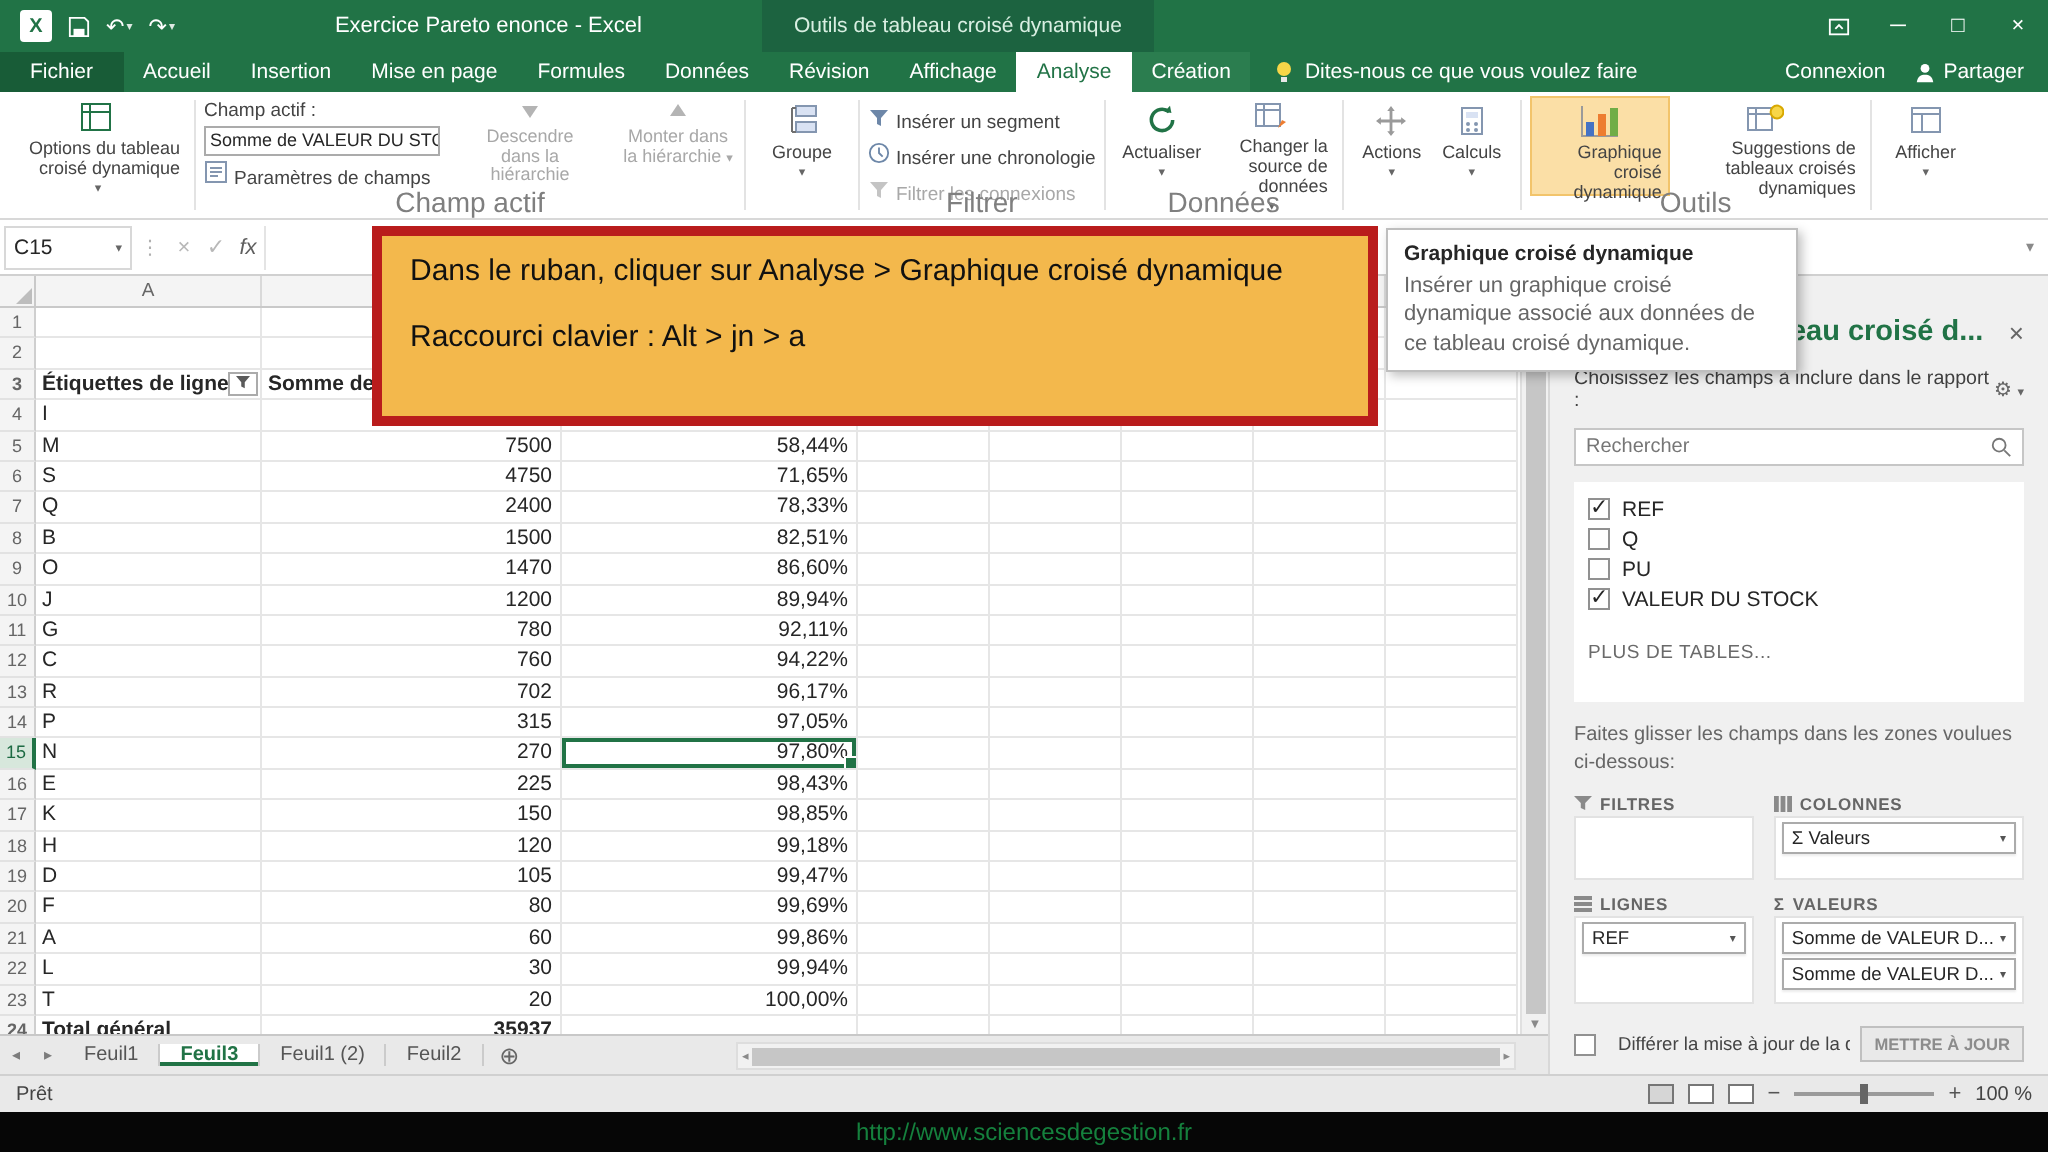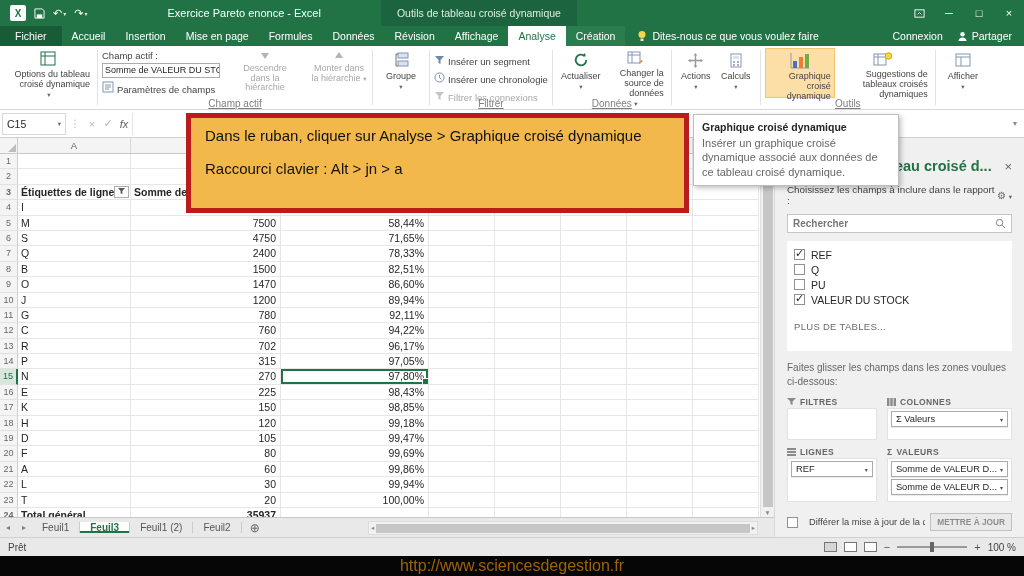--- a/index.html
+++ b/index.html
@@ -25,21 +25,21 @@
 .rtab.ctx{background:#2B7D4F;}
 .rtab.ctx.active{background:#fff;color:#217346;}
 .tellme{display:flex;align-items:center;gap:5px;padding:0 12px;white-space:nowrap;}
 .tr-right{margin-left:auto;display:flex;align-items:center;gap:14px;padding-right:12px;}
 .partager{display:flex;align-items:center;gap:4px;}
 
 
 .ribbon{position:absolute;top:46px;left:0;right:0;height:64px;background:#fff;border-bottom:1px solid #D8D8D8;display:flex;align-items:stretch;padding:1px 2px 0;}
 .rgroup{position:relative;padding:1px 3px 11px;display:flex;align-items:flex-start;}
 .gsep{width:1px;background:#E3E3E3;margin:3px 1px 4px;}
-.glabel{position:absolute;left:0;right:0;bottom:0;text-align:center;font-size:10px;color:#7F7F7F;white-space:nowrap;text-decoration:underline;}
+.glabel{position:absolute;left:0;right:0;bottom:0;text-align:center;font-size:14px;color:#7F7F7F;white-space:nowrap;}
 .bigbtn{display:flex;flex-direction:column;align-items:center;gap:2px;padding:3px 3px 0;height:50px;text-align:right;font-size:9px;color:#444;line-height:1.12;}
 .bigbtn .icn{height:18px;display:flex;align-items:center;justify-content:center;}
 .car{font-size:6.5px;color:#666;}
 .hl{background:#FBDFA6;border:1px solid #F2C46B;}
 .cawrap{display:flex;gap:16px;}
 .cacol{display:flex;flex-direction:column;gap:2px;width:118px;}
 .calabel{font-size:9.5px;color:#444;padding-top:2px;}
 .cainput{height:15px;border:1px solid #ABABAB;background:#fff;font-size:9px;padding:1px 2px;white-space:nowrap;overflow:hidden;color:#262626;}
 .smallbtn{display:flex;align-items:flex-end;gap:3px;font-size:9.5px;color:#444;height:15px;white-space:nowrap;}
 .drill{width:58px;display:flex;flex-direction:column;align-items:center;gap:2px;font-size:9px;color:#A8A8A8;text-align:center;line-height:1.05;padding-top:3px;}
@@ -89,21 +89,21 @@
 .hthumb{flex:1;height:9px;background:#C6C6C6;margin:0 2px;}
 
 
 .pane{position:absolute;left:774px;top:0;width:250px;height:399px;background:#F0F0F0;border-left:1px solid #D8D8D8;display:flex;flex-direction:column;}
 .pane-head{margin:20px 12px 0;display:flex;align-items:center;}
 .pane-title{font-size:14.5px;font-weight:bold;color:#217346;white-space:nowrap;overflow:hidden;flex:1;}
 .pane-close{color:#666;font-size:13px;margin-left:6px;}
 .pane-choose{margin:10px 12px 0;font-size:9.8px;color:#3f3f3f;display:flex;justify-content:space-between;align-items:center;}
 .gear{color:#666;font-size:10px;white-space:nowrap;}
 .pane-search{margin:8px 12px 0;height:19px;background:#fff;border:1px solid #C6C6C6;display:flex;align-items:center;padding:0 5px;font-size:10px;color:#767676;}
-.pane-search .ph{flex:1;font-weight:bold;}
+.pane-search .ph{flex:1;}
 .field-list{margin:8px 12px 0;background:#fff;padding:6px 7px 8px;height:110px;overflow:hidden;}
 .fitem{display:flex;align-items:center;height:15px;font-size:10.5px;color:#262626;}
 .cbx{width:11px;height:11px;flex:0 0 11px;border:1px solid #919191;background:#fff;margin-right:6px;position:relative;}
 .cbx.checked::after{content:'\2713';position:absolute;left:0;top:-3px;font-size:11px;color:#262626;}
 .more-tables{margin-top:14px;font-size:9.5px;color:#6a6a6a;letter-spacing:.3px;}
 .drag-hint{margin:10px 12px 0;font-size:10px;color:#666;line-height:1.35;width:225px;}
 .areas{margin:8px 12px 0;display:grid;grid-template-columns:1fr 1fr;column-gap:10px;row-gap:6px;}
 .ahead{display:flex;align-items:center;gap:4px;font-size:8.5px;font-weight:bold;color:#666;letter-spacing:.4px;height:12px;}
 .abox{background:#fff;border:1px solid #E2E2E2;min-height:32px;padding:2px 3px;}
 .abox.tall{min-height:44px;}
@@ -114,21 +114,21 @@
 .update-btn{font-size:8.3px;font-weight:bold;color:#8c8c8c;background:#E9E9E9;border:1px solid #C0C0C0;padding:3px 6px;font-family:inherit;white-space:nowrap;}
 
 
 .statusbar{position:absolute;left:0;top:537px;right:0;height:19px;background:#E9E9E9;border-top:1px solid #D0D0D0;display:flex;align-items:center;padding:0 8px;font-size:10px;color:#444;}
 .sb-right{margin-left:auto;display:flex;align-items:center;gap:7px;}
 .vi{width:13px;height:10px;border:1px solid #767676;background:#fff;}
 .vi.active{background:#D6D6D6;}
 .ztrack{width:70px;height:2px;background:#9a9a9a;position:relative;}
 .zthumb{position:absolute;left:33px;top:-4px;width:4px;height:10px;background:#666;}
 .zsign{font-size:11px;color:#555;}
-.footer{position:absolute;left:0;top:556px;right:0;height:20px;background:#060606;color:#a16207;display:flex;align-items:center;justify-content:center;font-size:16px;}
+.footer{position:absolute;left:0;top:556px;right:0;height:20px;background:#060606;color:#15803d;display:flex;align-items:center;justify-content:center;font-size:12px;}
 
 
 .callout{position:absolute;left:186px;top:113px;width:503px;min-height:100px;background:#F3B84C;border:5px solid #b91c1c;padding:7px 14px 9px;font-size:15px;color:#111;z-index:40;line-height:1.5;}
 .callout .gap{height:10px;}
 .tip{position:absolute;left:693px;top:114px;width:206px;background:#fff;border:1px solid #BEBEBE;box-shadow:2px 2px 5px rgba(0,0,0,.25);padding:6px 8px;z-index:50;}
 .tip-title{font-size:10.5px;font-weight:bold;color:#262626;margin-bottom:3px;}
 .tip-body{font-size:11px;color:#666;line-height:1.3;}
 </style>
 </head>
 <body>

